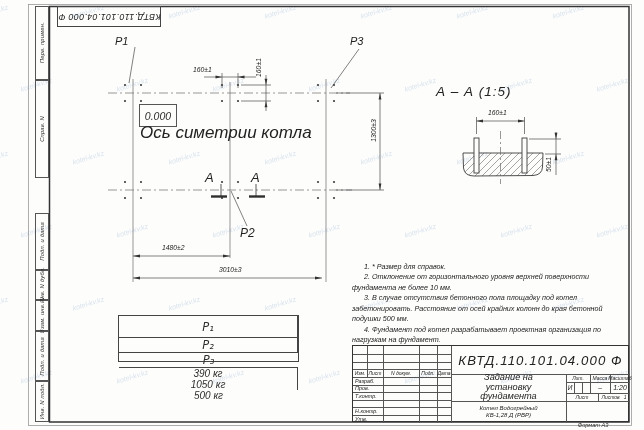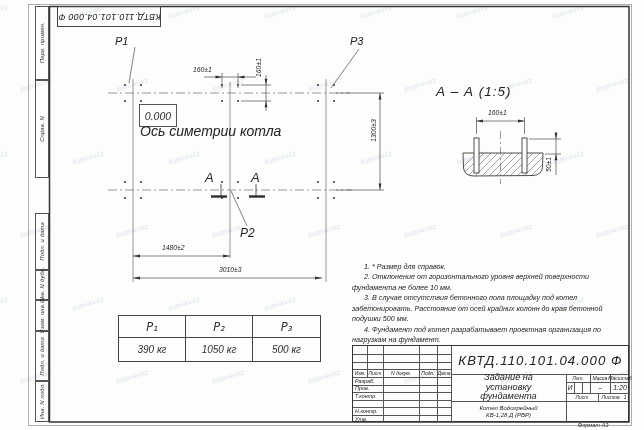--- a/index.html
+++ b/index.html
@@ -23,22 +23,22 @@
   .lbl{position:absolute;font-style:italic;color:#222;white-space:nowrap;}
   .dim{position:absolute;font-style:italic;font-size:6.8px;color:#222;white-space:nowrap;}
   .rot{transform:rotate(-90deg);text-align:center;}
   .elev-box{position:absolute;left:139px;top:104px;width:38px;height:23px;border:1px solid #555;
             display:flex;align-items:center;justify-content:center;font-size:10.5px;font-style:italic;}
   
   .notes{position:absolute;left:352px;top:262px;width:272px;font-size:7.2px;font-style:italic;
          color:#222;line-height:1.45;}
   .notes p{margin:0;text-indent:12px;}
   
-  .ltable{position:absolute;left:118px;top:315px;width:203px;height:47px;border:1.2px solid #444;
-          display:grid;grid-template-columns:1fr 1fr 1fr;grid-template-rows:22px 1fr;}
+  .ltable{position:absolute;left:118px;top:315px;width:181px;height:47px;border:1.2px solid #444;
+          display:grid;grid-template-columns:1fr;grid-template-rows:22px 1fr;}
   .ltable div{border-right:1px solid #444;border-bottom:1px solid #444;
               display:flex;align-items:center;justify-content:center;font-style:italic;}
   .ltable div:nth-child(3n){border-right:none;}
   .ltable div:nth-child(n+4){border-bottom:none;}
   .ltable .hd{font-size:11.5px;font-family:"DejaVu Sans",sans-serif;}
   .ltable .vl{font-size:10px;}
   
   .tb{position:absolute;left:352px;top:345px;width:277px;height:77px;border:1.4px solid #333;
       font-style:italic;color:#222;}
   .tb .ln{position:absolute;background:#555;}
@@ -235,21 +235,21 @@
   <div class="stamp-top">
     <span>КВТД.110.101.04.000 Ф</span>
   </div>
 
   <span class="lbl" style="left:115px;top:35px;font-size:11px;">P1</span>
   <span class="lbl" style="left:350px;top:35px;font-size:11px;">P3</span>
   <span class="lbl" style="left:240px;top:226px;font-size:12px;">P2</span>
   <div class="elev-box">
     <span>0.000</span>
     </div>
-  <span class="lbl" style="left:140px;top:123px;font-size:14px;">Ось симетрии котла</span>
+  <span class="lbl" style="left:140px;top:123px;font-size:17px;">Ось симетрии котла</span>
   <span class="lbl" style="left:205px;top:170px;font-size:13px;">А</span>
   <span class="lbl" style="left:251px;top:170px;font-size:13px;">А</span>
 
   <span class="dim" style="left:193px;top:66px;">160±1</span>
   <span class="dim rot" style="left:243px;top:64px;width:30px;">160±1</span>
   <span class="dim rot" style="left:353px;top:127px;width:40px;">1300±3</span>
   <span class="dim" style="left:162px;top:244px;">1480±2</span>
   <span class="dim" style="left:219px;top:266px;">3010±3</span>
 
   <span class="lbl" style="left:436px;top:84px;font-size:13.5px;letter-spacing:1px;">А – А (1:5)</span>

